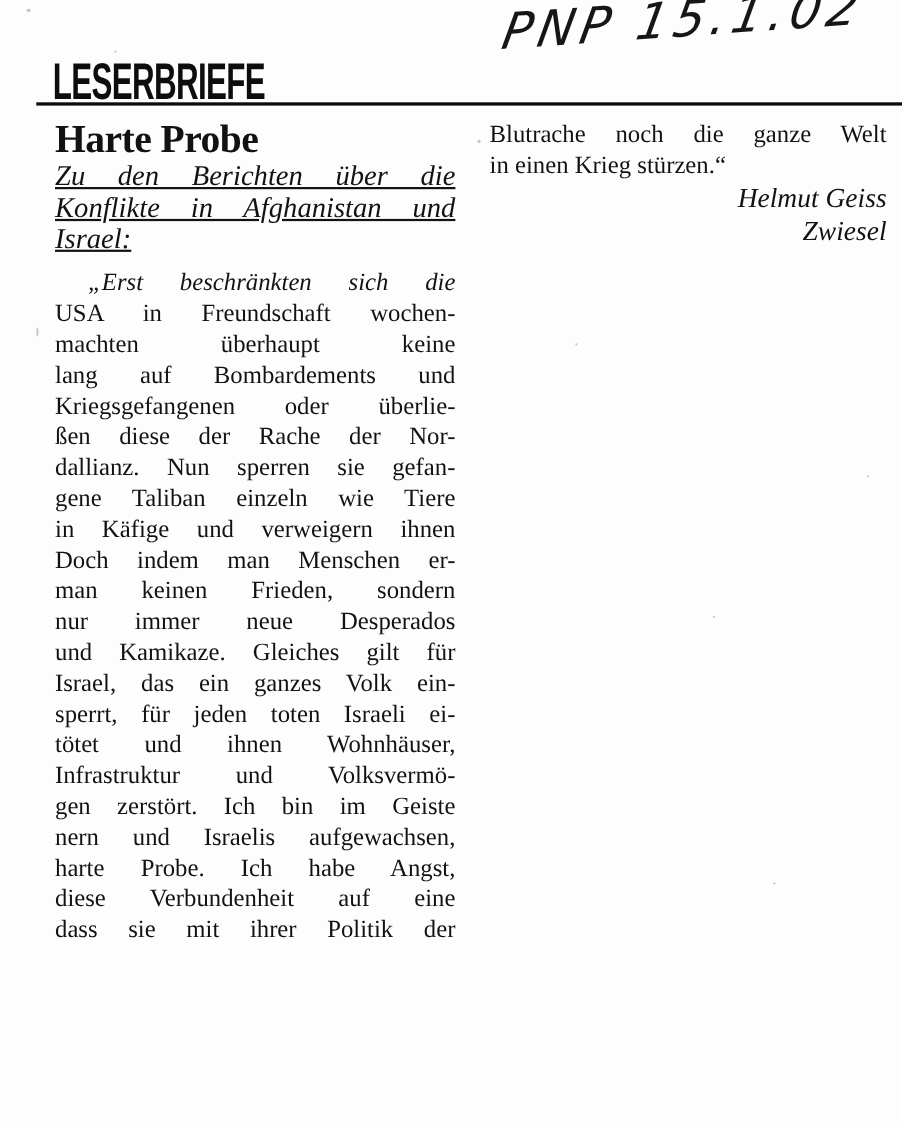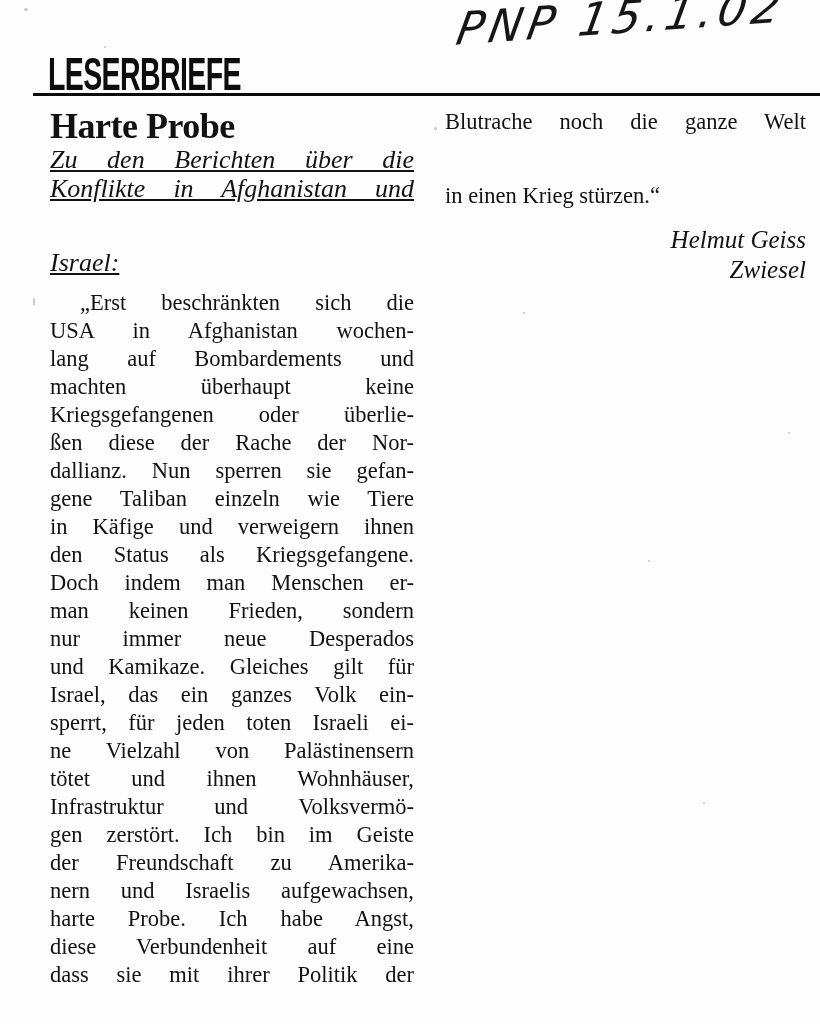--- a/index.html
+++ b/index.html
@@ -89,30 +89,29 @@
     font-size: 22.5px;
     line-height: 28px;
     text-align: justify;
     text-align-last: justify;
     white-space: normal;
   }
   .plain {
     font-size: 22.5px;
     line-height: 28px;
     text-align: left;
-    margin-top: 46px;
   }
-  .body-lines > div:first-child { text-indent: 30px; }
+  .body-lines > div:first-child { text-indent: 30px; font-style: italic; }
 
   .signature {
     text-align: right;
     font-style: italic;
     font-size: 25px;
     line-height: 30px;
-    margin-top: 15px;
+    margin-top: 2px;
   }
 
   
   .speck {
     position: absolute;
     background: #9a9a9a;
     border-radius: 50%;
     opacity: 0.55;
   }
 </style>
@@ -131,40 +130,37 @@
     <h1 class="article-title">Harte Probe</h1>
 
     <div class="intro">
       <div class="jline">Zu den Berichten über die</div>
       <div class="jline">Konflikte in Afghanistan und</div>
       <div class="plain">Israel:</div>
     </div>
 
     <div class="body-lines">
         <div class="jline">„Erst beschränkten sich die</div>
-        <div class="jline">USA in Afghanistan wochen-</div>
+        <div class="jline">USA in Freundschaft wochen-</div>
+        <div class="jline">machten überhaupt keine</div>
         <div class="jline">lang auf Bombardements und</div>
-        <div class="jline">machten überhaupt keine</div>
         <div class="jline">Kriegsgefangenen oder überlie-</div>
         <div class="jline">ßen diese der Rache der Nor-</div>
         <div class="jline">dallianz. Nun sperren sie gefan-</div>
         <div class="jline">gene Taliban einzeln wie Tiere</div>
         <div class="jline">in Käfige und verweigern ihnen</div>
-        <div class="jline">den Status als Kriegsgefangene.</div>
         <div class="jline">Doch indem man Menschen er-</div>
         <div class="jline">man keinen Frieden, sondern</div>
         <div class="jline">nur immer neue Desperados</div>
         <div class="jline">und Kamikaze. Gleiches gilt für</div>
         <div class="jline">Israel, das ein ganzes Volk ein-</div>
         <div class="jline">sperrt, für jeden toten Israeli ei-</div>
-        <div class="jline">ne Vielzahl von Palästinensern</div>
         <div class="jline">tötet und ihnen Wohnhäuser,</div>
         <div class="jline">Infrastruktur und Volksvermö-</div>
         <div class="jline">gen zerstört. Ich bin im Geiste</div>
-        <div class="jline">der Freundschaft zu Amerika-</div>
         <div class="jline">nern und Israelis aufgewachsen,</div>
         <div class="jline">harte Probe. Ich habe Angst,</div>
         <div class="jline">diese Verbundenheit auf eine</div>
         <div class="jline">dass sie mit ihrer Politik der</div>
       </div>
   </div>
 
   <div class="col-right">
     <div class="jline">Blutrache noch die ganze Welt</div>
     <div class="plain">in einen Krieg stürzen.“</div>

